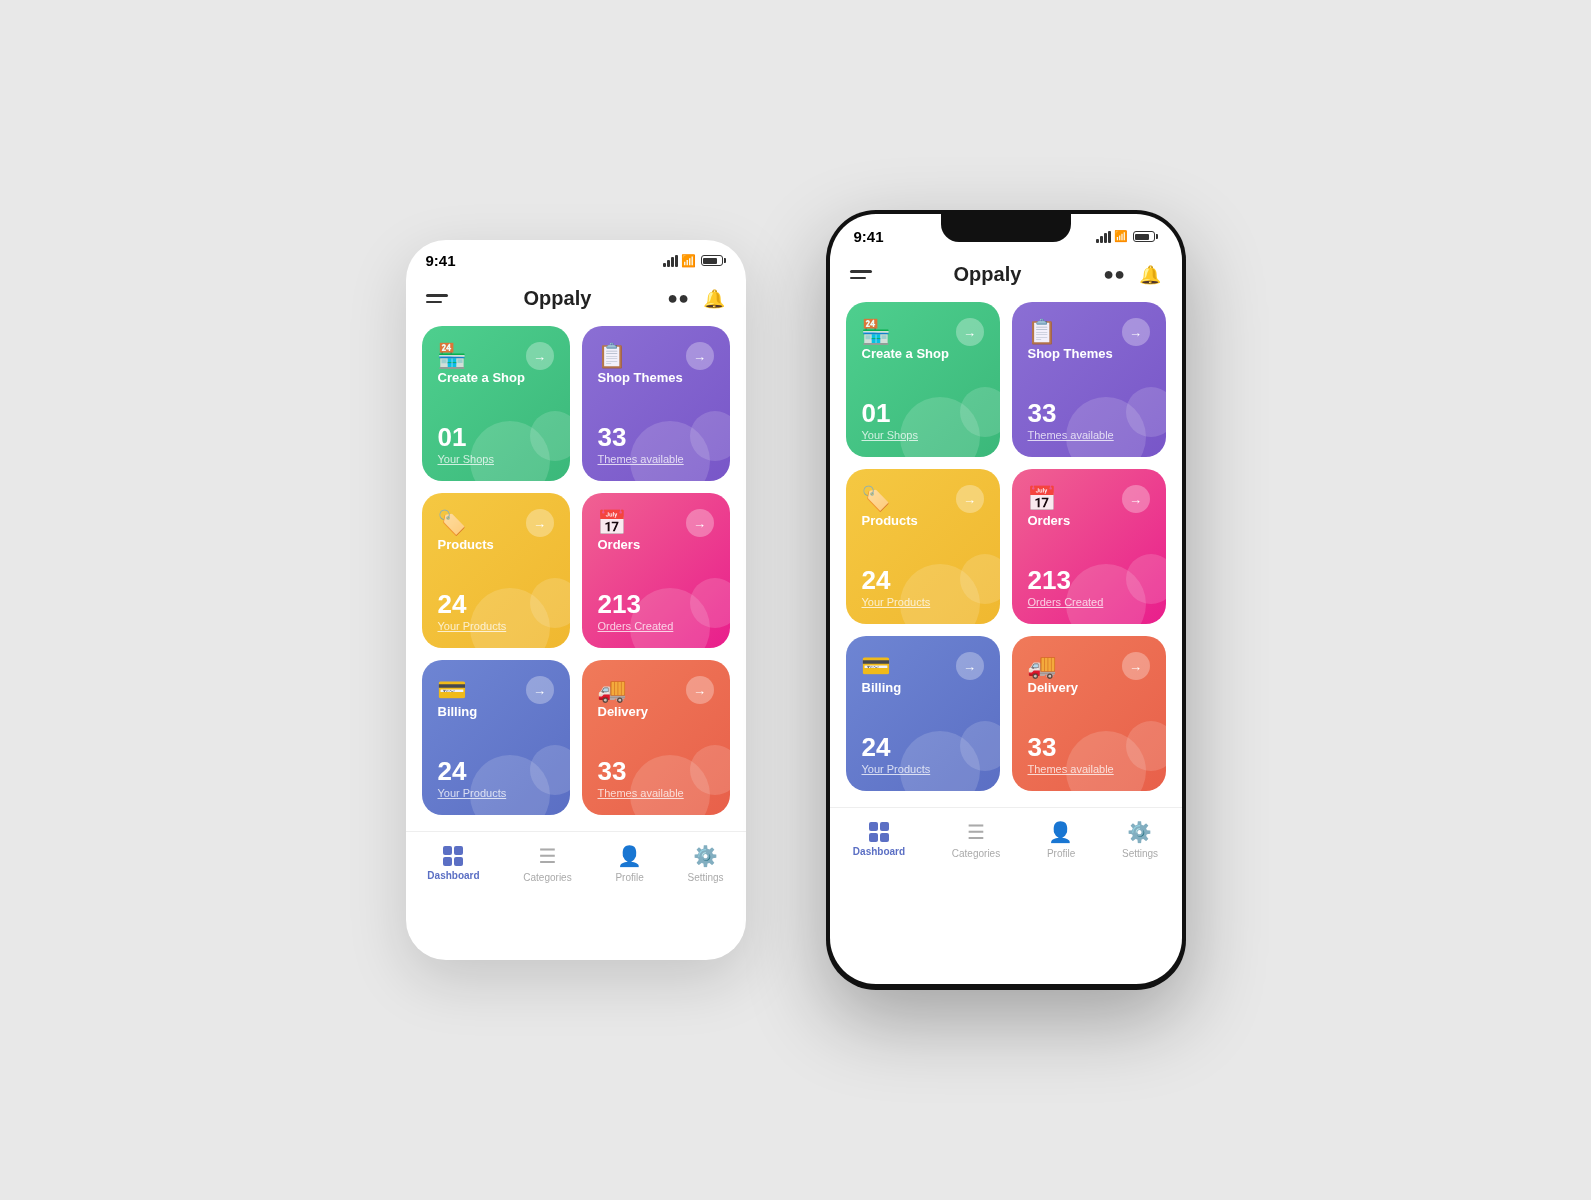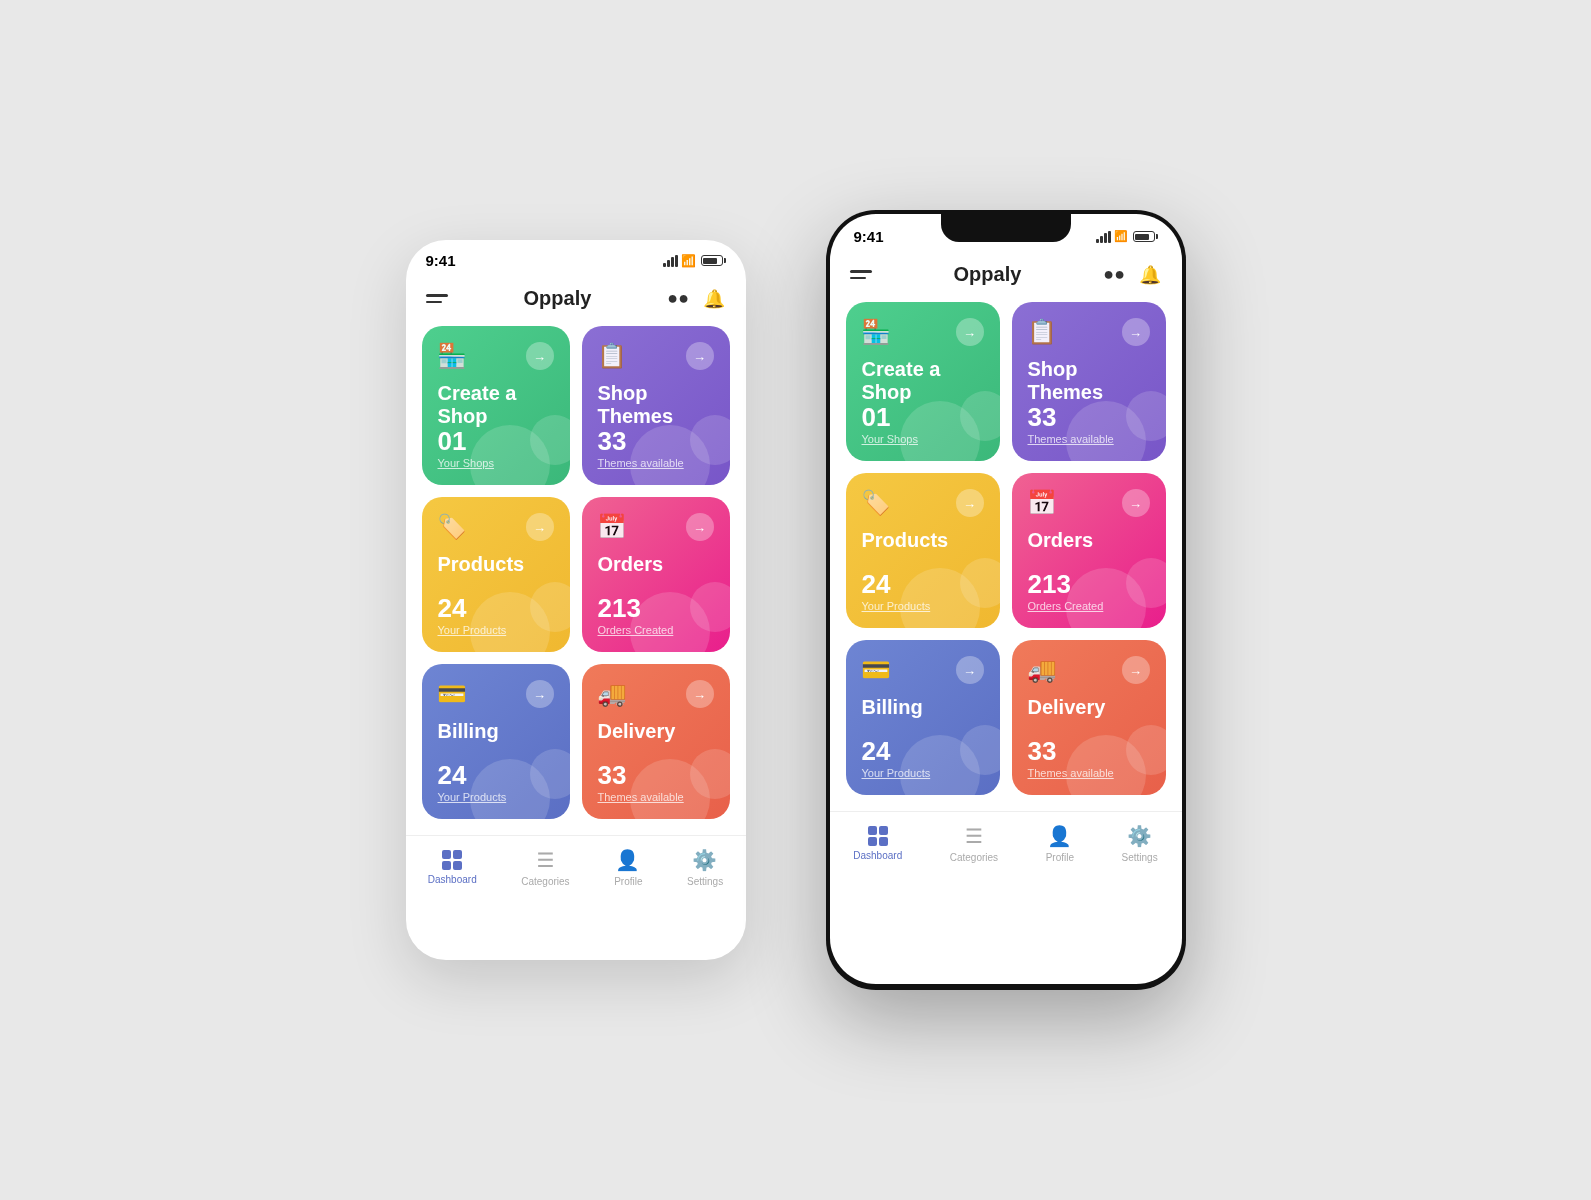--- a/index.html
+++ b/index.html
@@ -162,23 +162,23 @@
       display: flex;
       align-items: center;
       justify-content: center;
       color: white;
       font-size: 13px;
       font-weight: bold;
     }
 
     .card-title {
       color: white;
-      font-size: 20px;
+      font-size: 13px;
       font-weight: 600;
-      margin-top: 12px;
+      margin-top: 0;
     }
 
     .card-bottom { margin-top: auto; }
 
     .card-number {
       color: white;
       font-size: 26px;
       font-weight: 700;
       line-height: 1;
     }
@@ -227,21 +227,21 @@
     .nav-item {
       display: flex;
       flex-direction: column;
       align-items: center;
       gap: 4px;
       cursor: pointer;
     }
 
     .nav-icon { font-size: 20px; color: #aaa; }
     .nav-label { font-size: 10px; color: #aaa; }
-    .nav-label.active { color: #5b6fc4; font-weight: 400; }
+    .nav-label.active { color: #5b6fc4; font-weight: 700; }
 
     
     .dashboard-icon {
       display: grid;
       grid-template-columns: 1fr 1fr;
       gap: 2px;
       width: 20px;
       height: 20px;
     }
     .dashboard-icon span {

